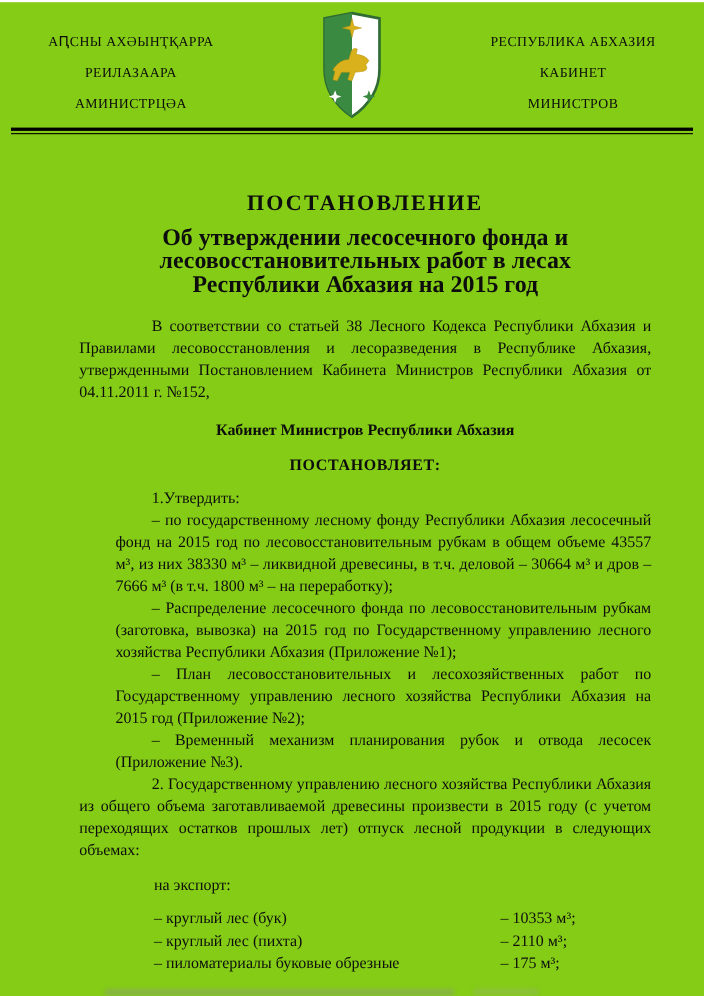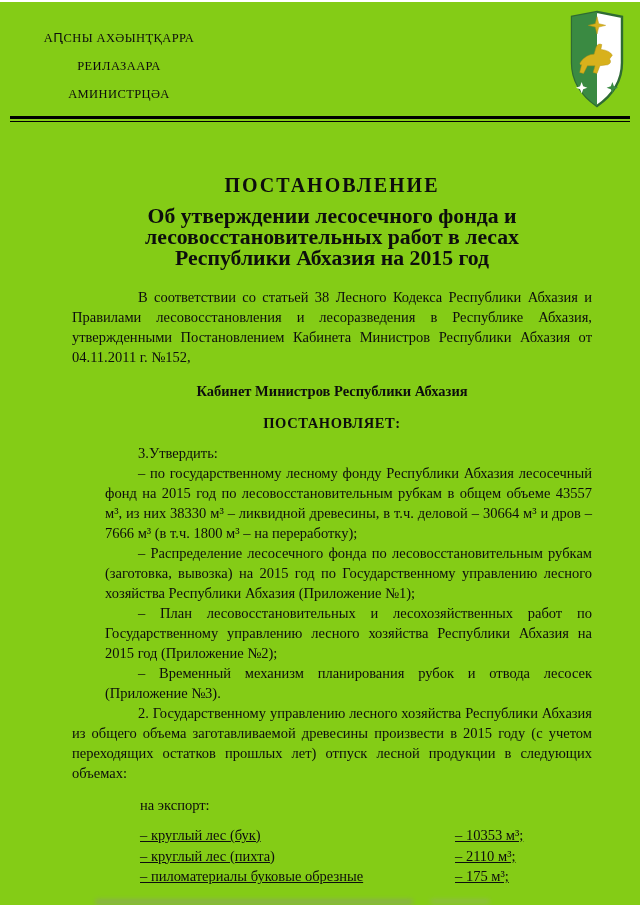--- a/index.html
+++ b/index.html
@@ -25,21 +25,21 @@
   .doc-subtitle { margin:10px auto 0 auto; max-width:452px; text-align:center; font-weight:bold; line-height:21px; }
   .para { text-align:justify; }
   .indent-lg { text-indent:66px; }
   .intro { margin-top:18px; }
   .center-bold { margin-top:14px; text-align:center; font-weight:bold; }
   .resolves { margin-top:12px; letter-spacing:.6px; }
   .list-block { margin-top:10px; margin-left:33px; }
   .list-block .para { text-indent:33px; }
   .clause2 { margin-top:0; }
   .export-heading { margin:12px 0 10px 68px; }
-  .export-table { margin-left:68px;text-decoration:underline; }
+  .export-table { margin-left:68px; }
   .export-row { display:flex; line-height:20.5px; }
   .export-label { width:315px; flex:0 0 auto; }
   .export-value { flex:1; }
   
   .smudge { position:absolute; bottom:2px; left:95px; width:318px; height:6px;
     background:#8f8f8f; opacity:.4; filter:blur(2px); border-radius:3px; }
   .smudge2 { position:absolute; bottom:3px; left:430px; width:60px; height:5px;
     background:#a0a0a0; opacity:.3; filter:blur(2px); border-radius:3px; }
 </style>
 </head>
@@ -60,38 +60,43 @@
         <path d="M30 2 L4 7 L4 55 Q4 82 30 100 Z" fill="#3a8a42"></path>
         <path d="M30 7 L31.8 14.2 L39 16 L31.8 17.8 L30 25 L28.2 17.8 L21 16 L28.2 14.2 Z" fill="#d8b11c" stroke="#b8940e" stroke-width="0.5"></path>
         <g fill="#d8b11c" stroke="#b8940e" stroke-width="0.5">
           <path d="M13 54 Q19 46 27 46 L29 39 Q31 34 35 36 L34 41 Q43 42 46 47 L43 51 Q46 55 41 57 L33 58 L30 66 L26 65 L28 58 L20 58 L16 66 L12 65 L14 57 Q11 57 13 54 Z"></path>
         </g>
         <path d="M14 75 L15.6 79.4 L20 81 L15.6 82.6 L14 87 L12.4 82.6 L8 81 L12.4 79.4 Z" fill="#ffffff"></path>
         <path d="M46 75 L47.6 79.4 L52 81 L47.6 82.6 L46 87 L44.4 82.6 L40 81 L44.4 79.4 Z" fill="#3a8a42"></path>
       </svg>
     </div>
 
+    <div class="lh-col">
+      <div>РЕСПУБЛИКА АБХАЗИЯ</div>
+      <div>КАБИНЕТ</div>
+      <div>МИНИСТРОВ</div>
+    </div>
   </header>
 
   <div class="rule-wrap">
     <div class="rule-thick"></div>
     <div class="rule-thin"></div>
   </div>
 
   <main class="doc-body">
     <h1 class="doc-title">ПОСТАНОВЛЕНИЕ</h1>
     <h2 class="doc-subtitle">Об утверждении лесосечного фонда и лесовосстановительных работ в лесах Республики Абхазия на 2015 год</h2>
 
     <p class="para indent-lg intro">В соответствии со статьей  38 Лесного Кодекса Республики Абхазия и Правилами лесовосстановления и лесоразведения в Республике Абхазия, утвержденными Постановлением Кабинета Министров Республики Абхазия от 04.11.2011 г. №152,</p>
 
     <p class="center-bold">Кабинет Министров Республики Абхазия</p>
     <p class="center-bold resolves">ПОСТАНОВЛЯЕТ:</p>
 
     <div class="list-block">
-      <p class="para">3.Утвердить:</p>
+      <p class="para">1.Утвердить:</p>
       <p class="para">– по государственному лесному фонду Республики Абхазия лесосечный фонд на 2015 год по лесовосстановительным рубкам в общем объеме 43557 м³, из них 38330 м³ – ликвидной древесины, в т.ч. деловой – 30664 м³  и  дров – 7666 м³  (в т.ч. 1800 м³  –  на переработку);</p>
       <p class="para">– Распределение лесосечного фонда по лесовосстановительным рубкам (заготовка, вывозка) на 2015 год по Государственному управлению лесного хозяйства Республики Абхазия (Приложение №1);</p>
       <p class="para">– План лесовосстановительных и лесохозяйственных работ по Государственному управлению лесного хозяйства Республики Абхазия на 2015 год (Приложение №2);</p>
       <p class="para">– Временный механизм планирования рубок и отвода лесосек (Приложение №3).</p>
     </div>
 
     <p class="para indent-lg clause2">2. Государственному управлению лесного хозяйства Республики Абхазия из общего объема заготавливаемой древесины произвести в 2015 году (с учетом переходящих остатков прошлых лет) отпуск лесной продукции в следующих объемах:</p>
 
     <p class="export-heading">на экспорт:</p>
 

